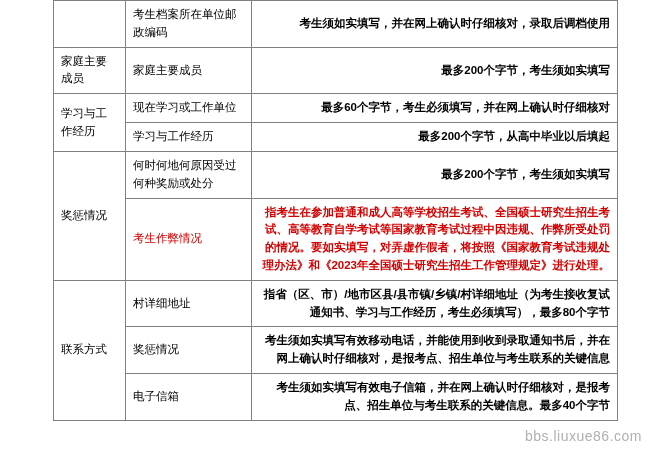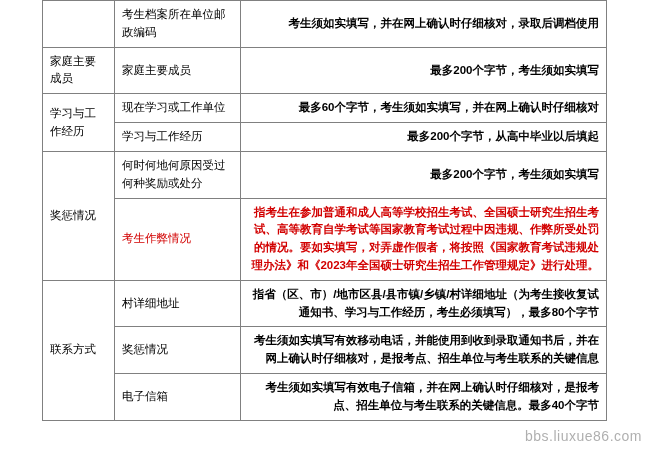--- a/index.html
+++ b/index.html
@@ -18,20 +18,21 @@
   .sheet {
     position: absolute;
     left: 42px;
     top: 0px;
     width: 564px;
   }
   table.doc-table {
     border-collapse: collapse;
     width: 564px;
     table-layout: fixed;
+    margin-left: 11px;
   }
   table.doc-table td {
     border: 1px solid #808080;
     padding: 5px 7px;
     font-size: 11.5px;
     line-height: 1.55;
     vertical-align: middle;
     word-break: break-all;
   }
   .col-a { width: 72px; }
@@ -94,21 +95,21 @@
         <td class="desc-cell">考生须如实填写，并在网上确认时仔细核对，录取后调档使用</td>
       </tr>
       <tr>
         <td class="cat-cell">家庭主要成员</td>
         <td class="item-cell">家庭主要成员</td>
         <td class="desc-cell">最多200个字节，考生须如实填写</td>
       </tr>
       <tr>
         <td class="cat-cell" rowspan="2">学习与工作经历</td>
         <td class="item-cell">现在学习或工作单位</td>
-        <td class="desc-cell">最多60个字节，考生须如实填写，并在网上确认时仔细核对</td>
+        <td class="desc-cell">最多60个字节，考生必须填写，并在网上确认时仔细核对</td>
       </tr>
       <tr>
 
         <td class="item-cell">学习与工作经历</td>
         <td class="desc-cell">最多200个字节，从高中毕业以后填起</td>
       </tr>
       <tr>
         <td class="cat-cell" rowspan="2">奖惩情况</td>
         <td class="item-cell">何时何地何原因受过何种奖励或处分</td>
         <td class="desc-cell">最多200个字节，考生须如实填写</td>

